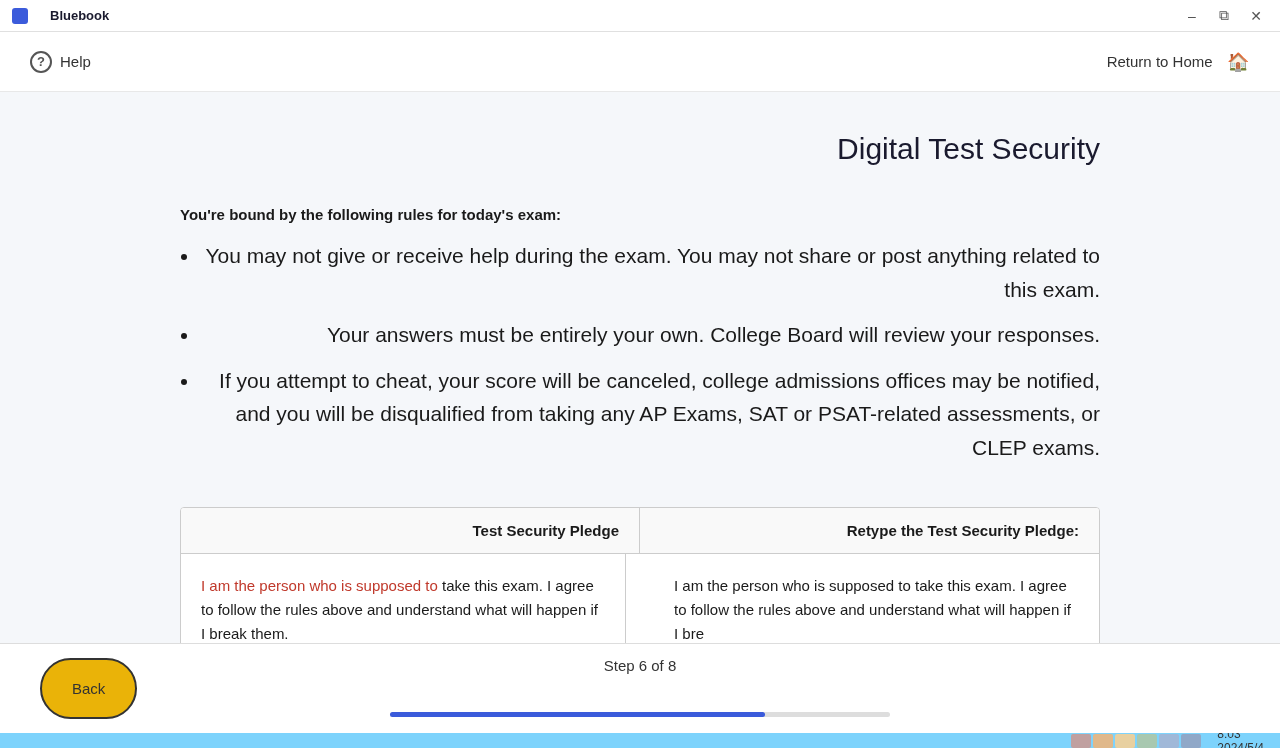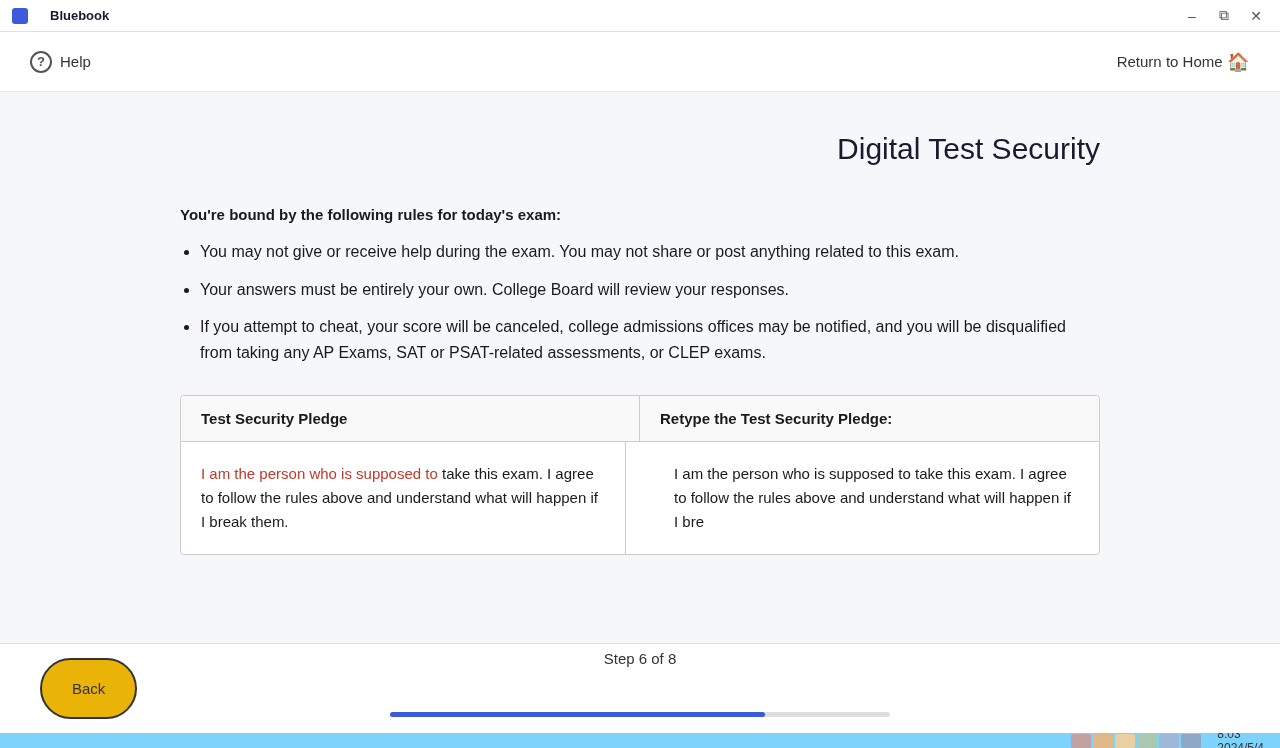--- a/index.html
+++ b/index.html
@@ -82,21 +82,21 @@
       display: flex;
       align-items: center;
       justify-content: center;
       font-size: 13px;
       font-weight: bold;
       color: #555;
     }
     .nav-home {
       display: flex;
       align-items: center;
-      gap: 5px;
+      gap: 15px;
       font-size: 15px;
       color: #333;
       cursor: pointer;
     }
     .home-icon {
       font-size: 18px;
     }
 
     
     .main-content {
@@ -108,61 +108,62 @@
 
     .page-title {
       text-align: right;
       font-size: 30px;
       font-weight: 500;
       color: #1a1a2e;
       margin-bottom: 40px;
     }
 
     .rules-section {
-      margin-bottom: 30px;
+      margin-bottom: 42px;
     }
 
     .rules-heading {
       font-size: 15px;
       font-weight: 700;
       color: #1a1a1a;
       margin-bottom: 16px;
     }
 
     .rules-list {
       list-style: disc;
       padding-left: 20px;
     }
 
     .rules-list li {
-      font-size: 16px;
+      font-size: 21px;
       color: #1a1a1a;
       line-height: 1.6;
       margin-bottom: 12px;
+      text-align: right;
     }
 
     
     .pledge-table {
       width: 100%;
       border: 1px solid #ccc;
       border-radius: 4px;
       overflow: hidden;
       margin-top: 10px;
       background: #fff;
     }
     .pledge-table-header {
       display: grid;
       grid-template-columns: 1fr 1fr;
     }
     .pledge-col-header {
       padding: 14px 20px;
       font-size: 15px;
       font-weight: 600;
       color: #1a1a1a;
-      text-align: left;
+      text-align: right;
       border-bottom: 1px solid #ccc;
       background: #f9f9f9;
     }
     .pledge-col-header:first-child {
       border-right: 1px solid #ccc;
     }
     .pledge-table-body {
       display: grid;
       grid-template-columns: 1fr 1fr;
       gap: 28px;
@@ -203,21 +204,21 @@
       cursor: pointer;
       color: #333;
     }
 
     .step-indicator {
       font-size: 15px;
       color: #333;
       position: absolute;
       left: 50%;
       transform: translateX(-50%);
-      top: 6px;
+      top: 13px;
     }
 
     .progress-bar-container {
       position: absolute;
       bottom: 16px;
       left: 50%;
       transform: translateX(-50%);
       width: 500px;
       height: 5px;
       background: #ddd;

